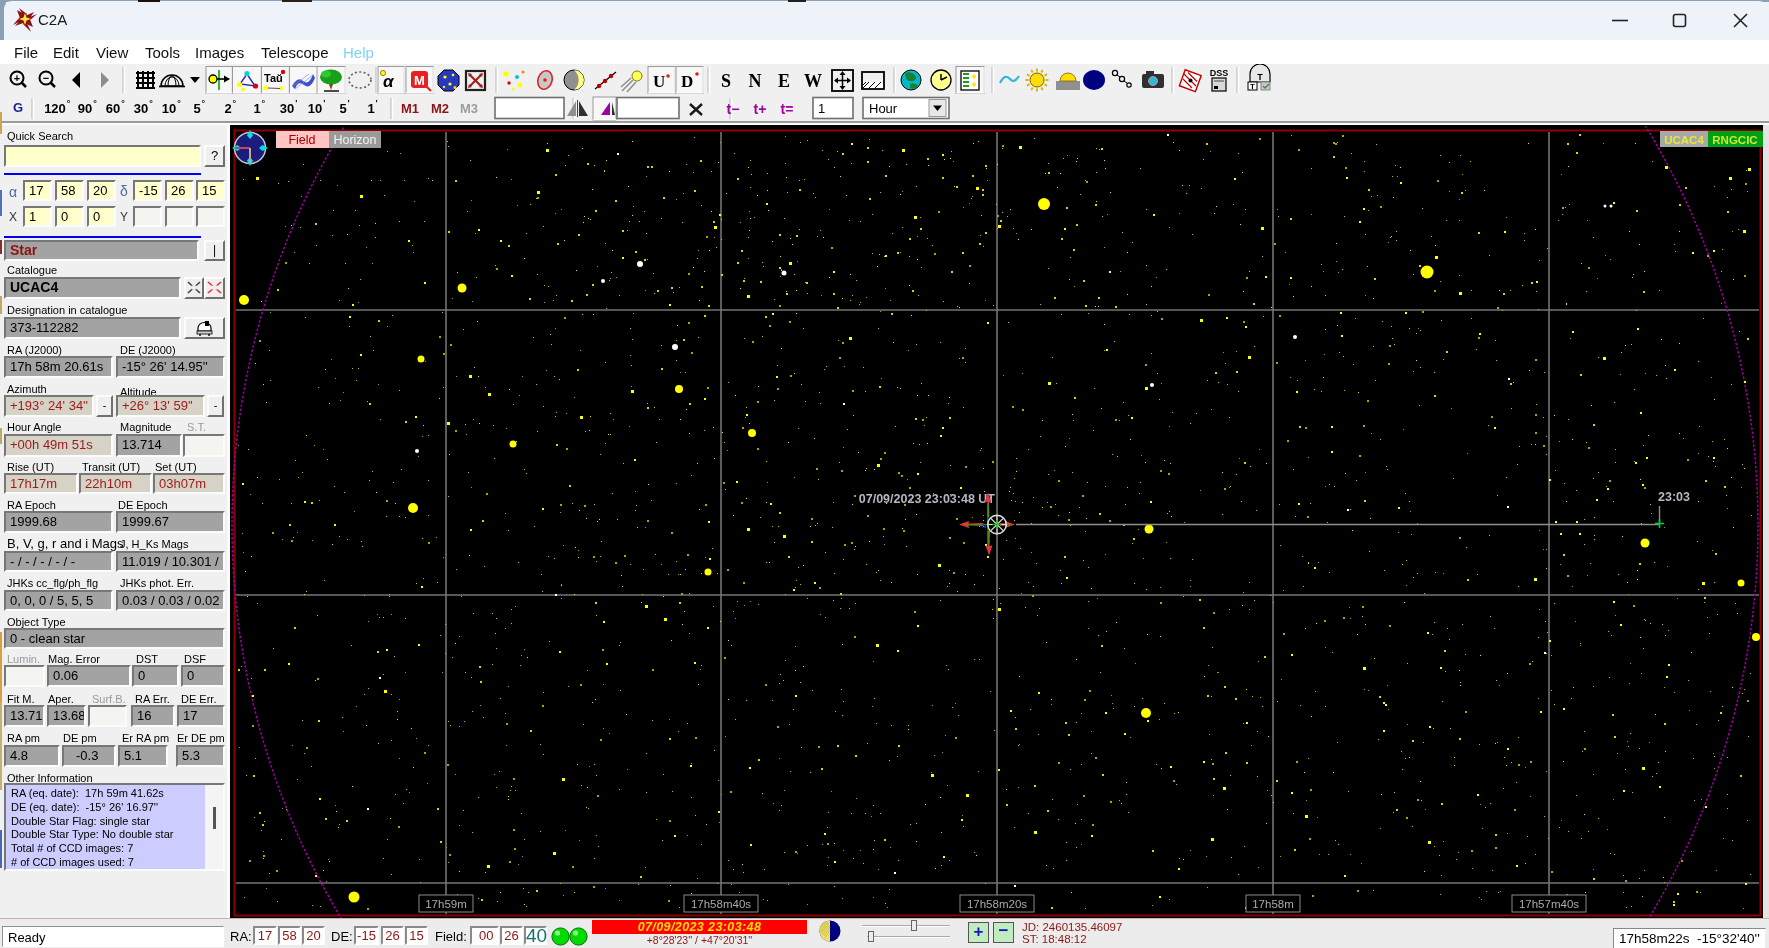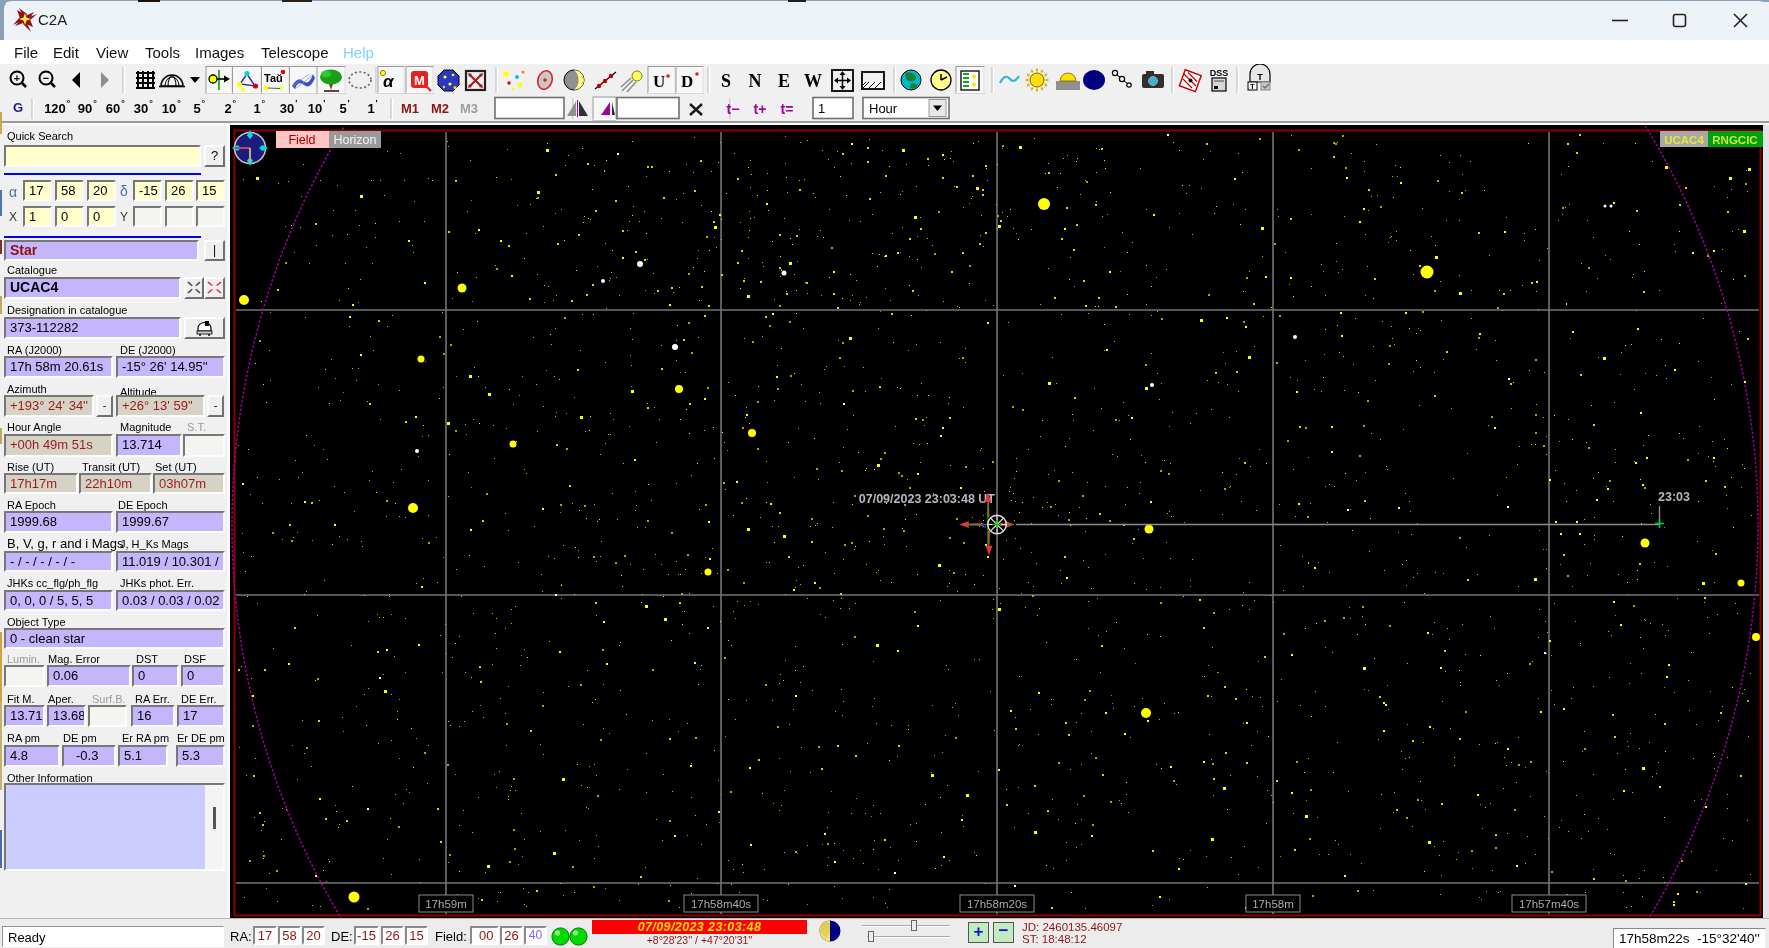--- a/index.html
+++ b/index.html
@@ -1,20 +1,20 @@
 <!DOCTYPE html>
 <html><head><meta charset="utf-8">
 <style>
 *{margin:0;padding:0;box-sizing:border-box}
 html,body{width:1769px;height:948px;overflow:hidden;background:#000;
   font-family:"Liberation Sans",sans-serif;-webkit-font-smoothing:antialiased}
 #app{position:absolute;inset:0;width:1769px;height:948px}
 .abs{position:absolute}
 .lb{position:absolute;font-size:11px;color:#000;white-space:nowrap;line-height:12px}
-.fld{position:absolute;border:2px solid;border-color:#777 #fcfcfc #fcfcfc #777;background:#c4b5fd;
+.fld{position:absolute;border:2px solid;border-color:#777 #fcfcfc #fcfcfc #777;background:#a3a3a3;
   font-size:13px;color:#000;padding:1px 0 0 4px;white-space:nowrap;overflow:hidden;line-height:15px}
 .yel{background:#ffffcc}
 .gry{background:#d6d2c6;color:#9c1a1a}
 .wht{background:#f4f4f0}
 .btn{position:absolute;border:2px solid;border-color:#fcfcfc #707070 #707070 #fcfcfc;background:#efefef;
   font-size:12px;color:#000;text-align:center;overflow:hidden}
 </style></head><body>
 <div id="app">
 
 <div class="abs" style="left:0;top:0;width:1769px;height:40px;background:#eef2f9"></div>
@@ -430,20 +430,22 @@
 <div class="lb" style="left:177px;top:732px;font-size:11px;color:#000">Er DE pm</div>
 <div class="fld" style="left:4px;top:745px;width:56px;height:22px;font-size:13px;">4.8</div>
 <div class="fld" style="left:62px;top:745px;width:54px;height:22px;font-size:13px;padding-left:12px;">-0.3</div>
 <div class="fld" style="left:118px;top:745px;width:50px;height:22px;font-size:13px;">5.1</div>
 <div class="fld" style="left:176px;top:745px;width:49px;height:22px;font-size:13px;">5.3</div>
 <div class="lb" style="left:7px;top:772px;font-size:11px;color:#000">Other Information</div>
 <div class="fld" style="left:4px;top:783px;width:221px;height:88px;padding:0">
 <div style="position:absolute;left:0;top:0;width:199px;height:84px;background:#ccccff"></div>
 <div style="position:absolute;right:0;top:0;width:18px;height:84px;background:#f4f4f4"></div>
 <div style="position:absolute;right:7px;top:22px;width:3px;height:22px;background:#555"></div>
+<div style="position:absolute;left:5px;top:2px;font-size:11px;line-height:13.8px;color:#000;white-space:nowrap">
+RA (eq. date):&nbsp; 17h 59m 41.62s<br>DE (eq. date):&nbsp; -15° 26' 16.97''<br>Double Star Flag: single star<br>Double Star Type: No double star<br>Total # of CCD images: 7<br># of CCD images used: 7</div>
     </div>
 
 <div class="abs" style="left:230px;top:125px;width:1539px;height:793px;background:#000"></div>
 <svg class="abs" style="left:230px;top:126px" width="1533" height="792" viewBox="0 0 1533 792">
 <rect x="0" y="0" width="1533" height="792" fill="#000"></rect>
 <rect x="4.5" y="4.5" width="1526" height="785" fill="none" stroke="#8c0000" stroke-width="2"></rect>
 <g>
 <line x1="216" y1="6" x2="216" y2="788" stroke="#747474" stroke-width="1.6"></line>
 <line x1="491" y1="6" x2="491" y2="788" stroke="#747474" stroke-width="1.6"></line>
 <line x1="767" y1="6" x2="767" y2="788" stroke="#747474" stroke-width="1.6"></line>
@@ -562,21 +564,21 @@
 <div class="abs" style="left:253px;top:926px;width:24px;height:19px;background:#fdfdfd;border:2px solid;border-color:#8a8a8a #fff #fff #8a8a8a;font-size:13px;color:#8c1616;text-align:center;line-height:15px">17</div>
 <div class="abs" style="left:278px;top:926px;width:23px;height:19px;background:#fdfdfd;border:2px solid;border-color:#8a8a8a #fff #fff #8a8a8a;font-size:13px;color:#8c1616;text-align:center;line-height:15px">58</div>
 <div class="abs" style="left:302px;top:926px;width:23px;height:19px;background:#fdfdfd;border:2px solid;border-color:#8a8a8a #fff #fff #8a8a8a;font-size:13px;color:#8c1616;text-align:center;line-height:15px">20</div>
 <div class="abs" style="left:331px;top:929px;font-size:13px;color:#000">DE:</div>
 <div class="abs" style="left:354px;top:926px;width:25px;height:19px;background:#fdfdfd;border:2px solid;border-color:#8a8a8a #fff #fff #8a8a8a;font-size:13px;color:#8c1616;text-align:center;line-height:15px">-15</div>
 <div class="abs" style="left:381px;top:926px;width:23px;height:19px;background:#fdfdfd;border:2px solid;border-color:#8a8a8a #fff #fff #8a8a8a;font-size:13px;color:#8c1616;text-align:center;line-height:15px">26</div>
 <div class="abs" style="left:405px;top:926px;width:23px;height:19px;background:#fdfdfd;border:2px solid;border-color:#8a8a8a #fff #fff #8a8a8a;font-size:13px;color:#8c1616;text-align:center;line-height:15px">15</div>
 <div class="abs" style="left:435px;top:929px;font-size:13px;color:#000">Field:</div>
 <div class="abs" style="left:470px;top:926px;width:29px;height:19px;background:#fdfdfd;border:2px solid;border-color:#8a8a8a #fff #fff #8a8a8a;font-size:13px;color:#8c1616;text-align:center;line-height:15px">&nbsp;00</div>
 <div class="abs" style="left:500px;top:926px;width:23px;height:19px;background:#fdfdfd;border:2px solid;border-color:#8a8a8a #fff #fff #8a8a8a;font-size:13px;color:#8c1616;text-align:center;line-height:15px">26</div>
-<div class="abs" style="left:524px;top:926px;width:23px;height:19px;background:#fdfdfd;border:2px solid;border-color:#8a8a8a #fff #fff #8a8a8a;font-size:12px;color:#8b5cf6;text-align:center;line-height:15px">40</div>
+<div class="abs" style="left:524px;top:926px;width:23px;height:19px;background:#fdfdfd;border:2px solid;border-color:#8a8a8a #fff #fff #8a8a8a;font-size:19px;color:#0f766e;text-align:center;line-height:15px">40</div>
 <svg class="abs" style="left:551px;top:927px" width="19" height="19">
 <circle cx="9.5" cy="9.5" r="8.6" fill="#00dc00" stroke="#007000" stroke-width="1"></circle>
 <circle cx="6.5" cy="6" r="2.6" fill="#8cff8c"></circle>
     </svg>
 <svg class="abs" style="left:569px;top:927px" width="19" height="19">
 <circle cx="9.5" cy="9.5" r="8.6" fill="#00dc00" stroke="#007000" stroke-width="1"></circle>
 <circle cx="6.5" cy="6" r="2.6" fill="#8cff8c"></circle>
     </svg>
 <div class="abs" style="left:592px;top:920px;width:215px;height:14px;background:#ff0000;color:#ffe000;font-size:12.5px;font-weight:bold;font-style:italic;text-align:center;line-height:14px;letter-spacing:0.4px">07/09/2023 23:03:48</div>
 <div class="abs" style="left:592px;top:934px;width:215px;text-align:center;font-size:10.5px;color:#8c1616">+8°28'23'' / +47°20'31''</div>

